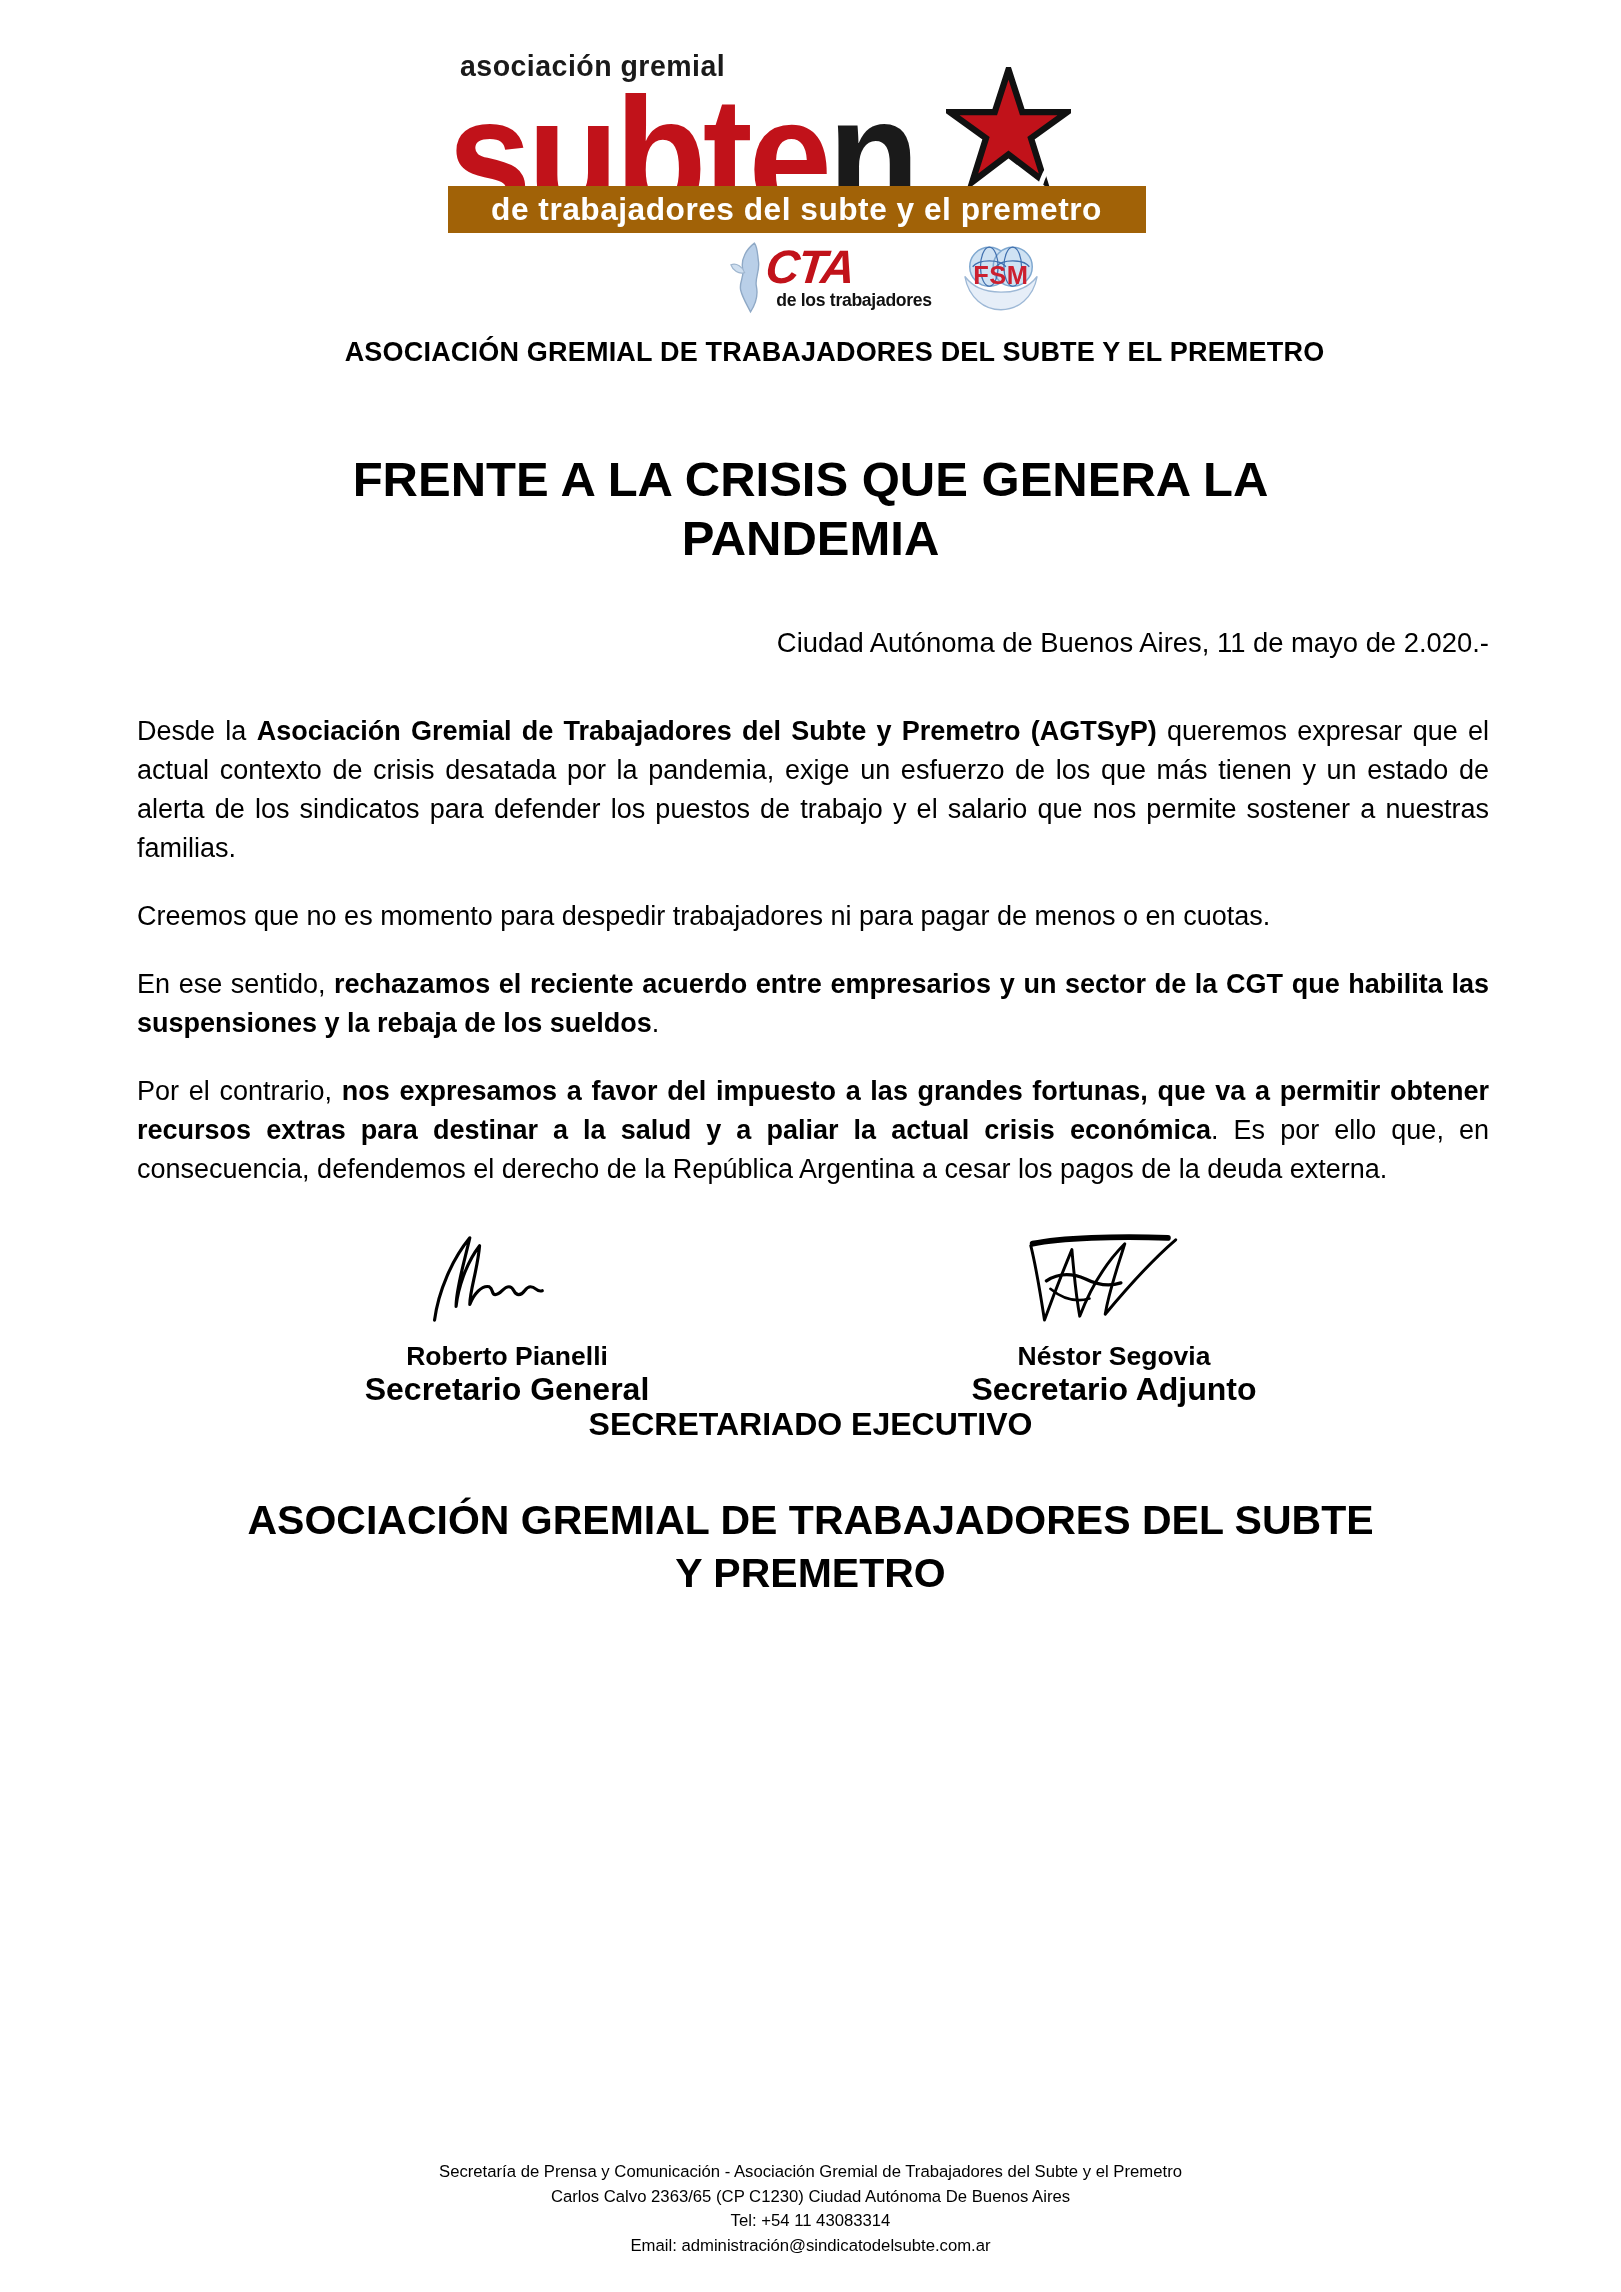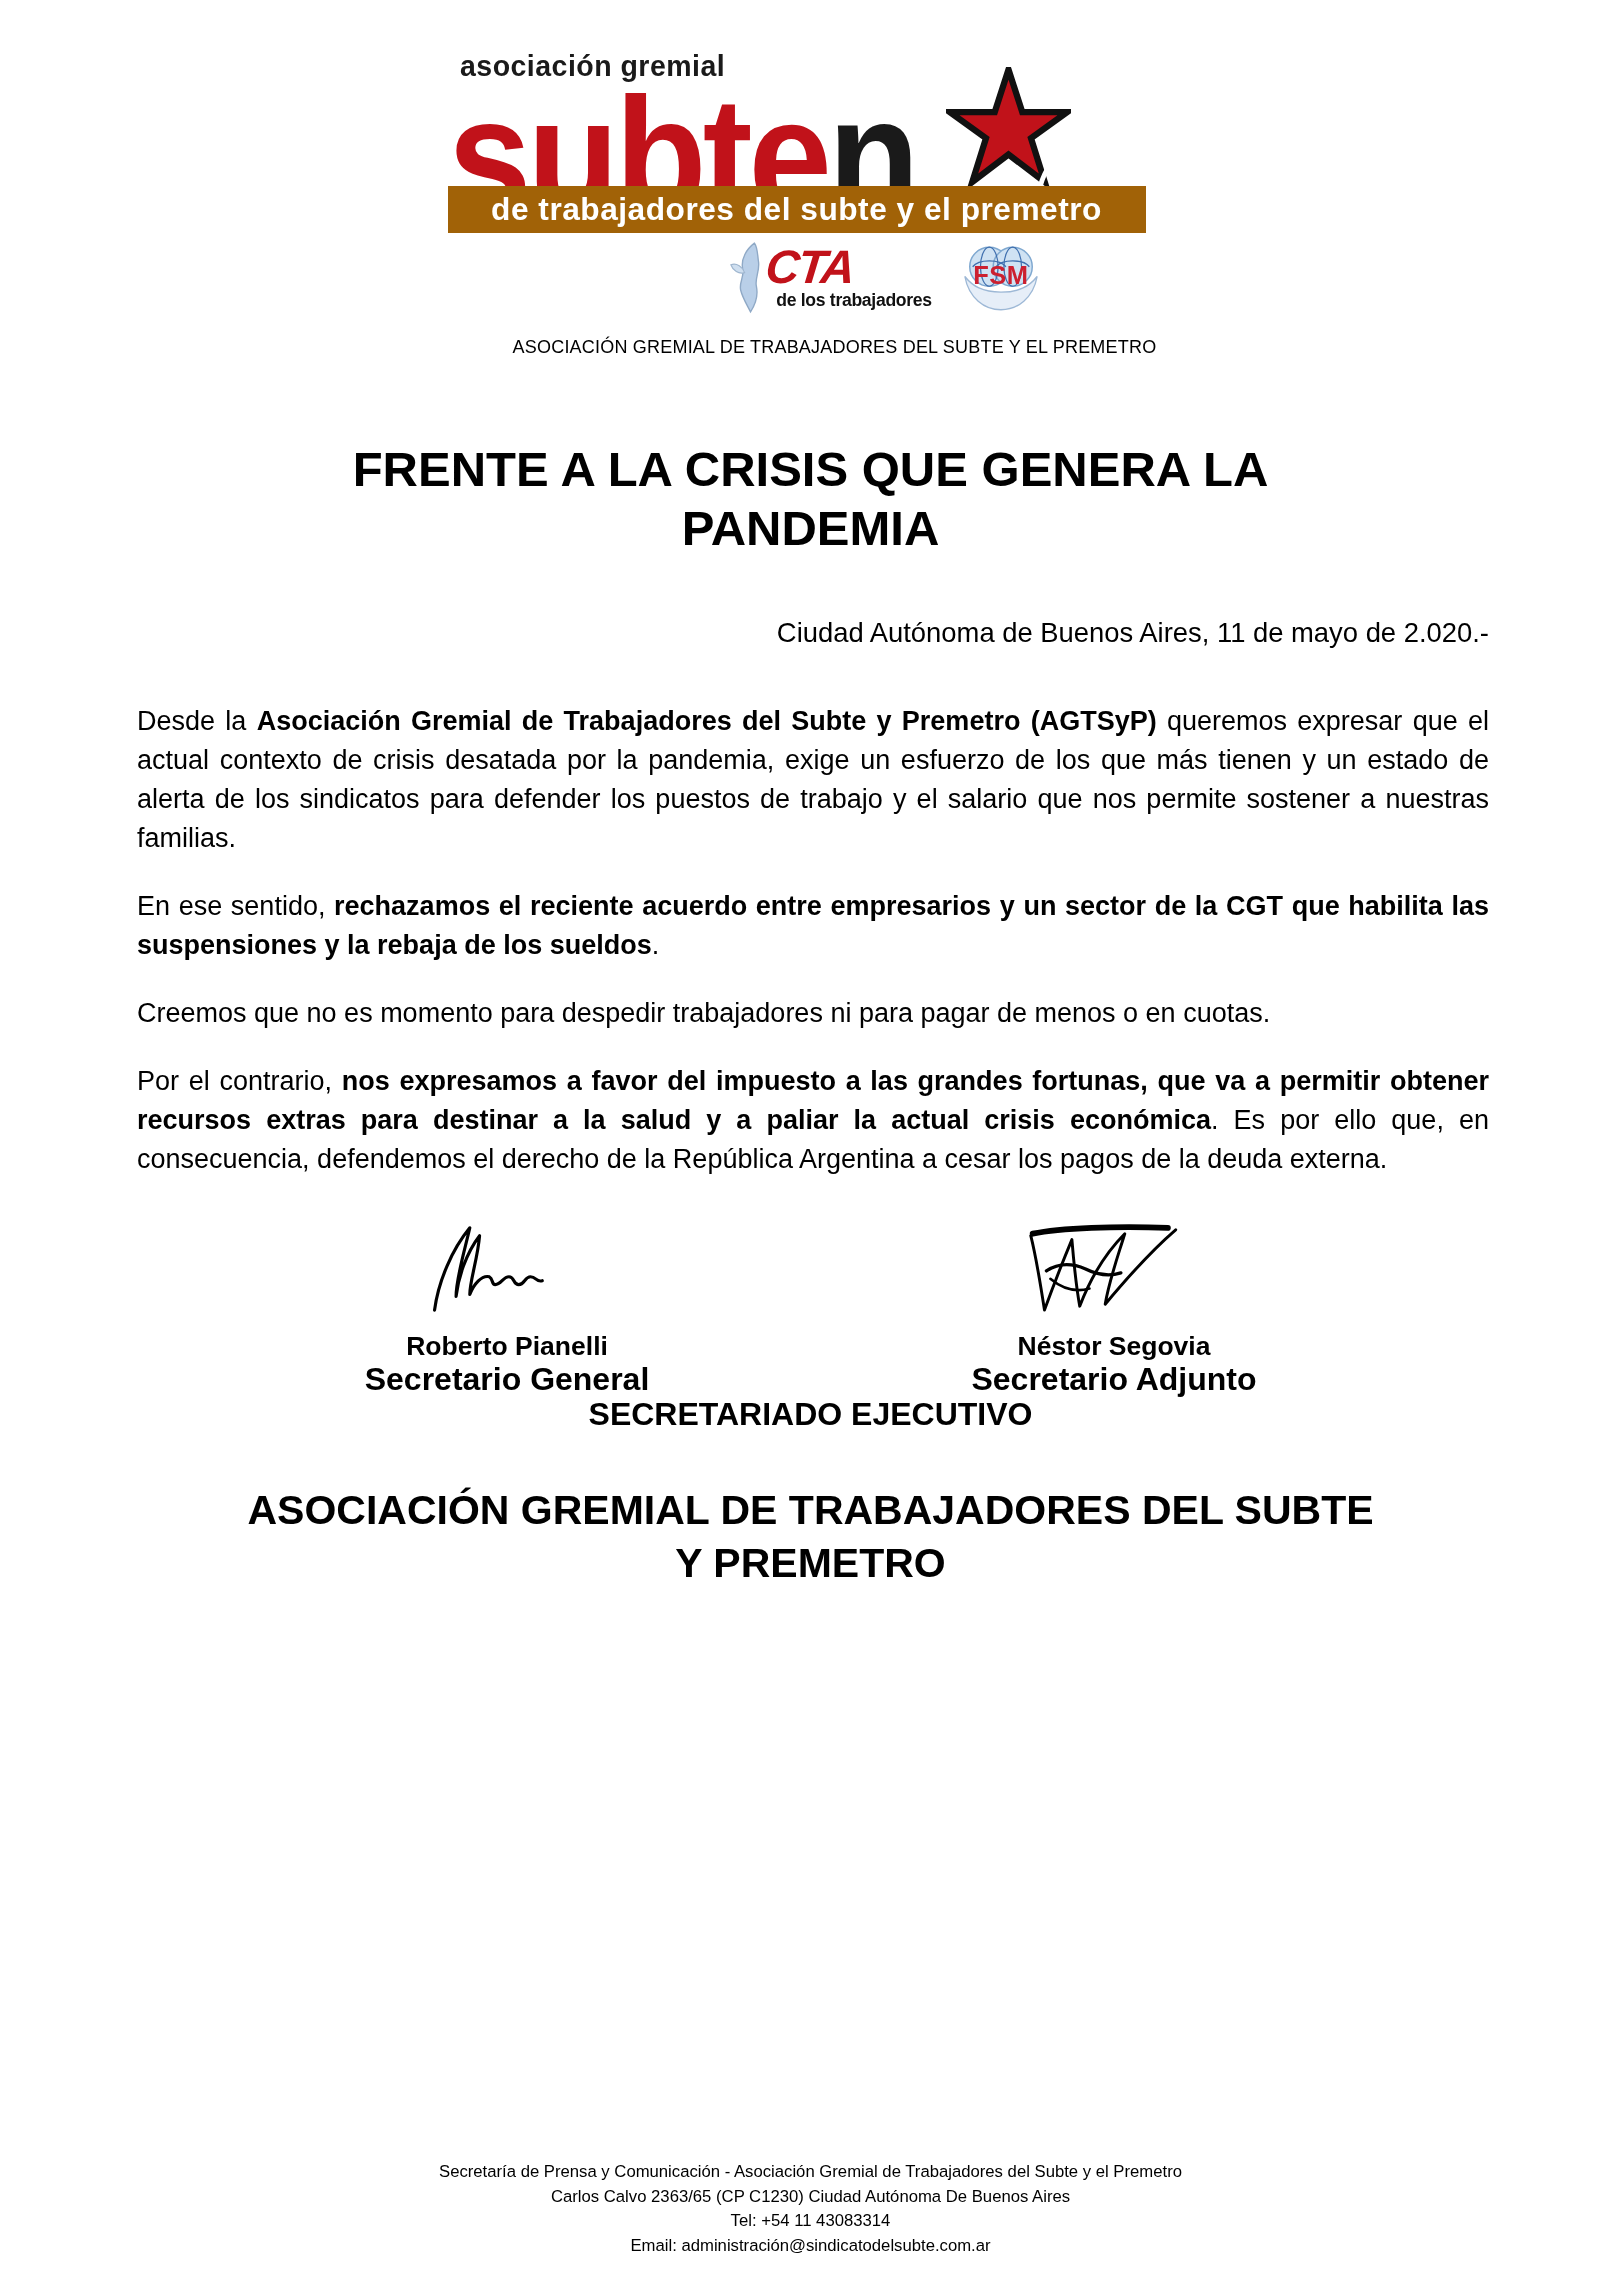--- a/index.html
+++ b/index.html
@@ -153,22 +153,22 @@
     font-weight: bold;
     font-size: 25.5px;
     color: #cc2030;
     letter-spacing: 0.5px;
   }
 
   
   .org-heading {
     text-align: center;
     font-family: "Liberation Sans", sans-serif;
-    font-weight: normal;
-    font-size: 18px;
+    font-weight: bold;
+    font-size: 27px;
     letter-spacing: 0.2px;
     margin-top: 23.5px;
     padding-left: 48px;
   }
   .main-title {
     text-align: center;
     font-family: "Liberation Sans", sans-serif;
     font-weight: bold;
     font-size: 49px;
     line-height: 59px;
@@ -306,22 +306,22 @@
   </div>
 
   <div class="org-heading">ASOCIACIÓN GREMIAL DE TRABAJADORES DEL SUBTE Y EL PREMETRO</div>
 
   <div class="main-title">FRENTE A LA CRISIS QUE GENERA LA PANDEMIA</div>
 
   <div class="dateline">Ciudad Autónoma de Buenos Aires, 11 de mayo de 2.020.-</div>
 
   <div class="body-wrap">
     <p class="para"><span>Desde la </span><b>Asociación Gremial de Trabajadores del Subte y Premetro (AGTSyP)</b><span> queremos expresar que el actual contexto de crisis desatada por la pandemia, exige un esfuerzo de los que más tienen y un estado de alerta de los sindicatos para defender los puestos de trabajo y el salario que nos permite sostener a nuestras familias.</span></p>
+    <p class="para"><span>Creemos que no es momento para despedir trabajadores ni para pagar de menos o en cuotas.</span></p>
     <p class="para"><span>En ese sentido, </span><b>rechazamos el reciente acuerdo entre empresarios y un sector de la CGT que habilita las suspensiones y la rebaja de los sueldos</b><span>.</span></p>
-    <p class="para"><span>Creemos que no es momento para despedir trabajadores ni para pagar de menos o en cuotas.</span></p>
     <p class="para"><span>Por el contrario, </span><b>nos expresamos a favor del impuesto a las grandes fortunas, que va a permitir obtener recursos extras para destinar a la salud y a paliar la actual crisis económica</b><span>. Es por ello que, en consecuencia, defendemos el derecho de la República Argentina a cesar los pagos de la deuda externa.</span></p>
   </div>
 
   <div class="sig-row">
 
     <div class="sig-col">
       <div class="sig-img">
         <svg width="196" height="94" viewBox="0 0 200 96">
           <path d="M26 92 C30 62, 44 30, 62 8 C56 34, 48 60, 48 78 C50 60, 58 34, 72 16 C70 40, 62 62, 62 76 C66 66, 74 56, 82 58 C86 60, 84 66, 88 66 C94 66, 96 58, 102 58 C108 58, 106 66, 112 66 C118 66, 118 58, 124 58 C130 58, 130 64, 136 62" fill="none" stroke="#000000" stroke-width="3.2" stroke-linecap="round" stroke-linejoin="round"></path>
         </svg>

